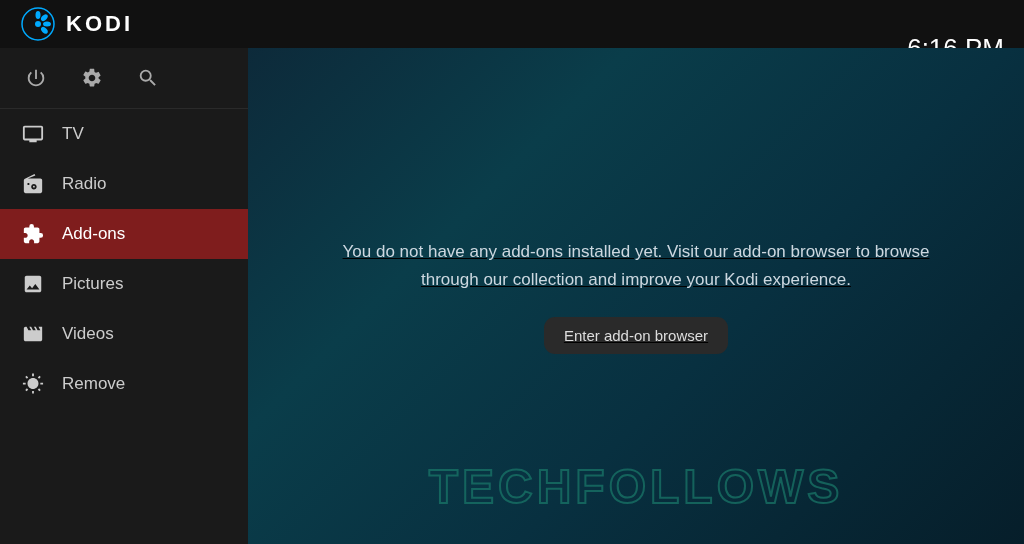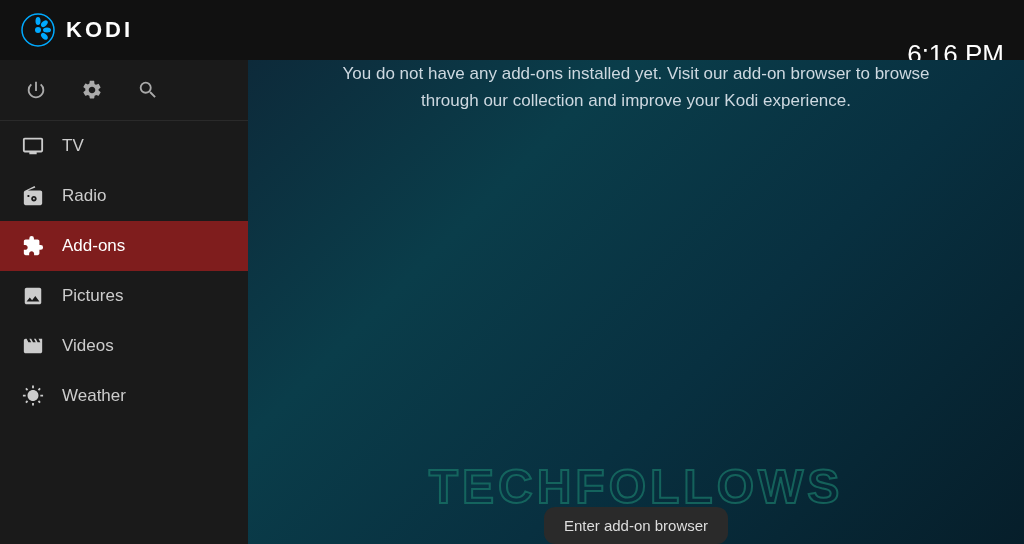--- a/index.html
+++ b/index.html
@@ -10,21 +10,21 @@
       overflow: hidden;
       font-family: 'Arial', sans-serif;
       background: #000;
       display: flex;
       flex-direction: column;
     }
 
     
     .header {
       width: 100%;
-      height: 60px;
+      height: 48px;
       background: #111;
       display: flex;
       align-items: center;
       justify-content: space-between;
       padding: 0 20px;
       flex-shrink: 0;
     }
 
     .header-left {
       display: flex;
@@ -118,23 +118,24 @@
       font-size: 17px;
     }
 
     
     .content {
       flex: 1;
       background: linear-gradient(135deg, #0d2a3a 0%, #0a3d4a 30%, #083040 60%, #061e2a 100%);
       display: flex;
       flex-direction: column;
       align-items: center;
-      justify-content: space-between;
+      justify-content: center;
       position: relative;
       overflow: hidden;
+      text-decoration: underline;
     }
 
     .content-message {
       color: #cdd8e0;
       font-size: 17px;
       text-align: center;
       max-width: 600px;
       line-height: 1.6;
       margin-bottom: 24px;
       z-index: 2;
@@ -279,21 +280,21 @@
         <span class="nav-label">Videos</span>
       </div>
 
 
       <div class="nav-item">
         <span class="nav-icon">
           <svg viewBox="0 0 24 24">
             <path d="M6.76 4.84l-1.8-1.79-1.41 1.41 1.79 1.79 1.42-1.41zM4 10.5H1v2h3v-2zm9-9.95h-2V3.5h2V.55zm7.45 3.91l-1.41-1.41-1.79 1.79 1.41 1.41 1.79-1.79zm-3.21 13.7l1.79 1.8 1.41-1.41-1.8-1.79-1.4 1.4zM20 10.5v2h3v-2h-3zm-8-5c-3.31 0-6 2.69-6 6s2.69 6 6 6 6-2.69 6-6-2.69-6-6-6zm-1 16.95h2V19.5h-2v2.95zm-7.45-3.91l1.41 1.41 1.79-1.8-1.41-1.41-1.79 1.8z"></path>
           </svg>
         </span>
-        <span class="nav-label">Weather</span>
+        <span class="nav-label">Remove</span>
       </div>
 
     </nav>
   </div>
 
   <div class="content">
     <p class="content-message">You do not have any add-ons installed yet. Visit our add-on browser to browse through our collection and improve your Kodi experience.</p>
     <div class="content-buttons">
       <button class="content-btn">Enter add-on browser</button>
     </div>

